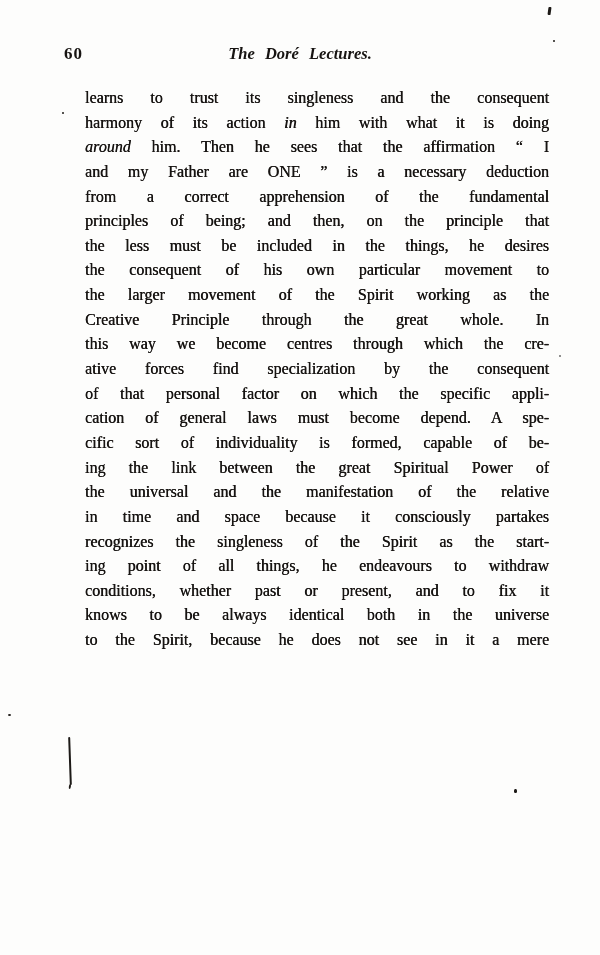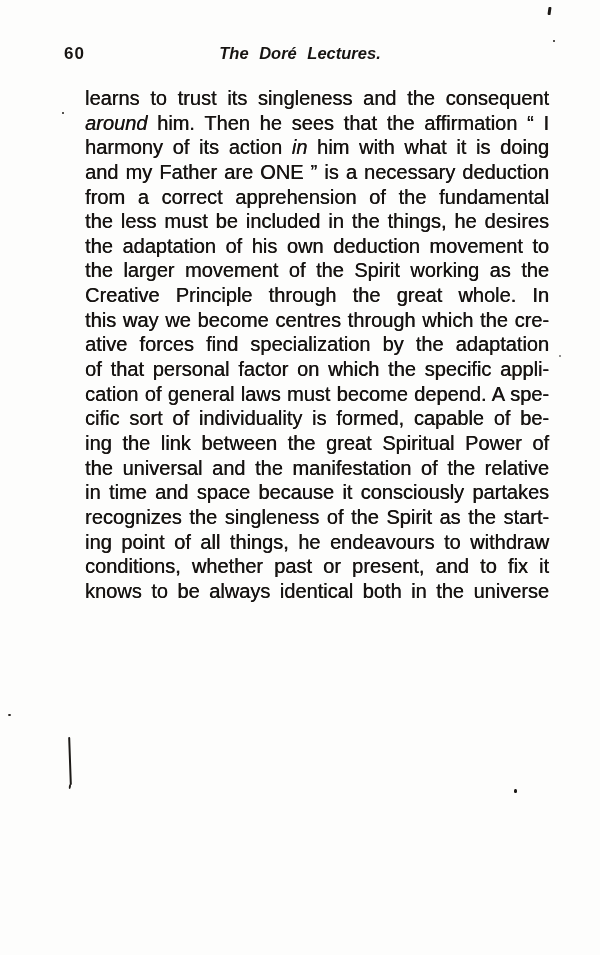--- a/index.html
+++ b/index.html
@@ -1,21 +1,21 @@
 <!DOCTYPE html>
 <html><head>
 <meta charset="utf-8">
 <style>
   html, body { margin: 0; padding: 0; background: #e8e8e8; }
   .page {
     position: relative;
     width: 600px;
     height: 955px;
     background: #fdfdfc;
-    font-family: Liberation Sans, sans-serif;
+    font-family: Liberation Serif, serif;
     color: #171412;
     overflow: hidden;
     margin: 0 auto;
   }
 
   
   .header { position: absolute; top: 44px; left: 0; width: 600px; height: 24px; }
   .page-number {
     position: absolute; left: 64px; top: 0;
     font-size: 17px; font-weight: bold; letter-spacing: 1px;
@@ -26,21 +26,21 @@
     font-size: 16.5px; font-style: italic; font-weight: bold;
     word-spacing: 6px;
   }
 
   
   .body-text {
     position: absolute;
     top: 86px; left: 85px; width: 464px;
   }
   .line {
-    font-size: 20px;
+    font-size: 16px;
     line-height: 24.65px;
     height: 24.65px;
     text-align: justify;
     text-align-last: justify;
     -moz-text-align-last: justify;
     text-shadow: 0.35px 0 0 currentColor;
     overflow: visible;
   }
   .line .i { font-style: italic; }
 
@@ -64,40 +64,42 @@
 
 <div class="page">
 
   <div class="header">
     <span class="page-number">60</span>
     <span class="running-title">The Doré Lectures.</span>
   </div>
 
   <div class="body-text">
       <div class="line"><span>learns to trust its singleness and the consequent</span></div>
+      <div class="line"><span>harmony of its action </span><span class="i">in</span><span> him with what it is doing</span></div>
       <div class="line"><span class="i">around</span><span> him. Then he sees that the affirmation “ I</span></div>
-      <div class="line"><span>harmony of its action </span><span class="i">in</span><span> him with what it is doing</span></div>
       <div class="line"><span>and my Father are ONE ” is a necessary deduction</span></div>
       <div class="line"><span>from a correct apprehension of the fundamental</span></div>
+      <div class="line"><span>principles of being; and then, on the principle that</span></div>
       <div class="line"><span>the less must be included in the things, he desires</span></div>
-      <div class="line"><span>the adaptation of his own deduction movement to</span></div>
+      <div class="line"><span>the consequent of his own particular movement to</span></div>
       <div class="line"><span>the larger movement of the Spirit working as the</span></div>
       <div class="line"><span>Creative Principle through the great whole. In</span></div>
       <div class="line"><span>this way we become centres through which the cre-</span></div>
-      <div class="line"><span>ative forces find specialization by the adaptation</span></div>
+      <div class="line"><span>ative forces find specialization by the consequent</span></div>
       <div class="line"><span>of that personal factor on which the specific appli-</span></div>
       <div class="line"><span>cation of general laws must become depend. A spe-</span></div>
       <div class="line"><span>cific sort of individuality is formed, capable of be-</span></div>
       <div class="line"><span>ing the link between the great Spiritual Power of</span></div>
       <div class="line"><span>the universal and the manifestation of the relative</span></div>
       <div class="line"><span>in time and space because it consciously partakes</span></div>
       <div class="line"><span>recognizes the singleness of the Spirit as the start-</span></div>
       <div class="line"><span>ing point of all things, he endeavours to withdraw</span></div>
       <div class="line"><span>conditions, whether past or present, and to fix it</span></div>
       <div class="line"><span>knows to be always identical both in the universe</span></div>
+      <div class="line"><span>to the Spirit, because he does not see in it a mere</span></div>
     </div>
 
   <div class="artifact mark-tick-topright"></div>
   <div class="artifact mark-dot-topright"></div>
   <div class="artifact mark-dot-upperleft"></div>
   <div class="artifact mark-dot-leftmargin"></div>
   <div class="artifact mark-pen-stroke"></div>
   <div class="artifact mark-tip-bottom"></div>
   <div class="artifact mark-dot-rightmargin"></div>
 

